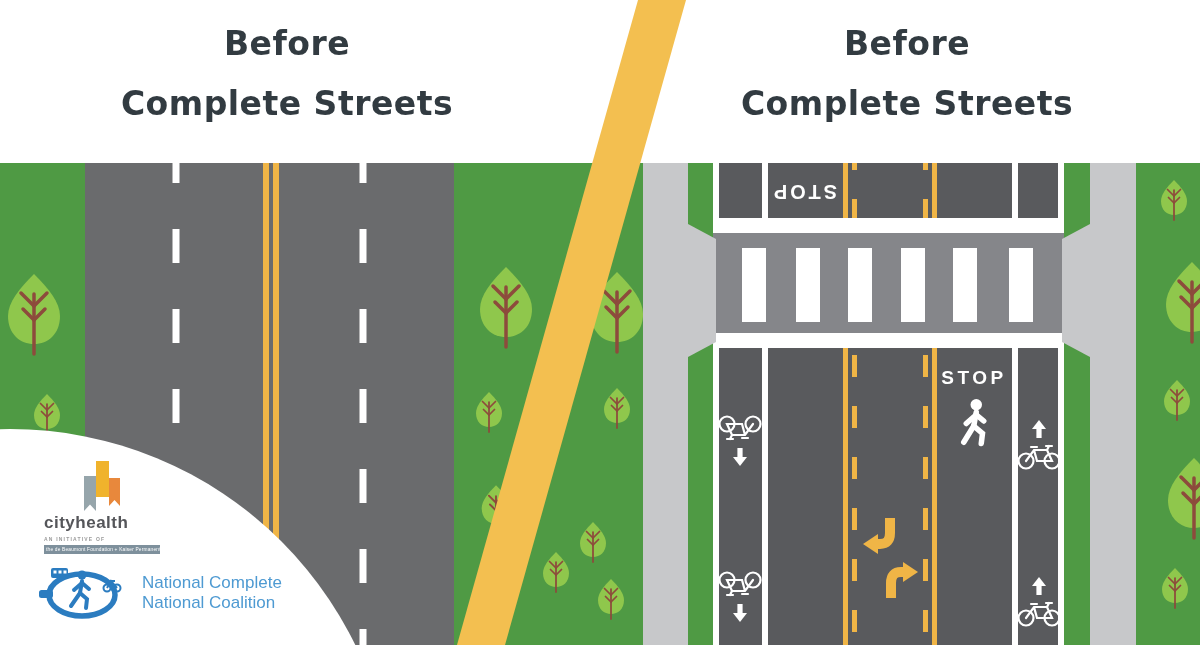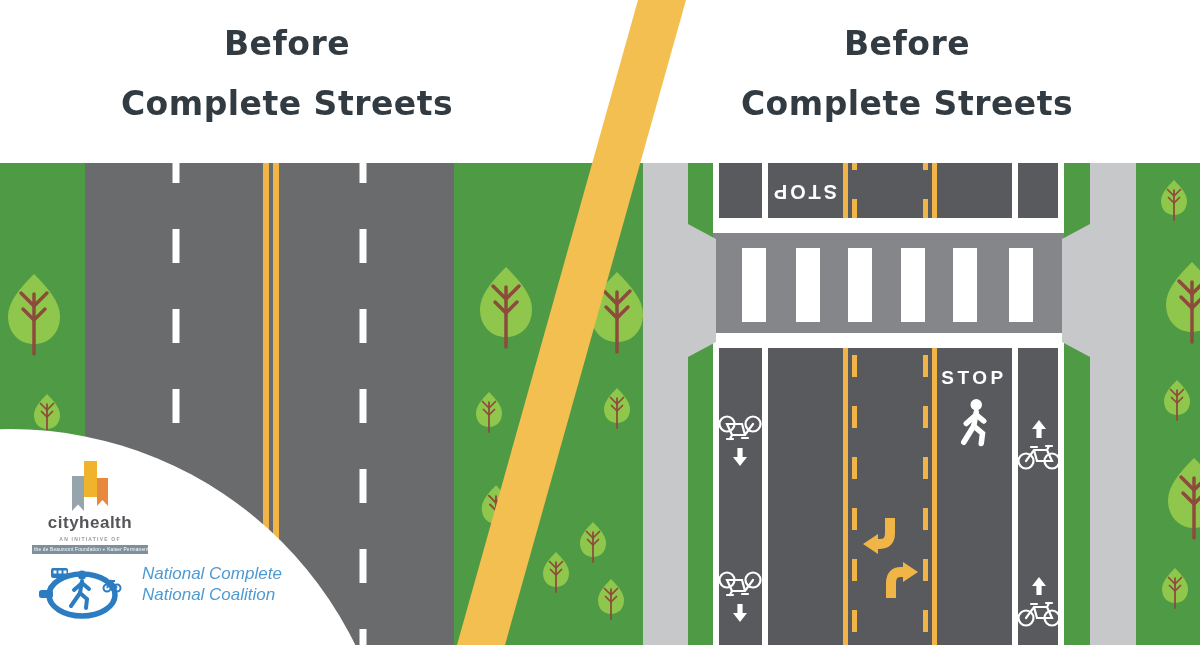--- a/index.html
+++ b/index.html
@@ -4,27 +4,27 @@
 <style>
   html,body{margin:0;padding:0;background:#fff;}
   .canvas{position:relative;width:1200px;height:645px;overflow:hidden;background:#ffffff;
           font-family:"Liberation Sans",sans-serif;}
   .scene{position:absolute;left:0;top:0;}
   .title{position:absolute;top:14px;text-align:center;color:#323b41;
          font-family:"DejaVu Sans","Liberation Sans",sans-serif;
          font-weight:700;font-size:33px;line-height:60px;letter-spacing:0.5px;}
   .title-before{left:87px;width:400px;}
   .title-after{left:707px;width:400px;}
-  .logo-ch{position:absolute;left:32px;top:460px;width:116px;text-align:center;}
+  .logo-ch{position:absolute;left:44px;top:460px;width:116px;text-align:left;}
   .logo-ch .mark{display:block;margin:0 auto;}
   .logo-ch .word{font-size:17px;color:#55565a;font-weight:600;letter-spacing:0.5px;margin-top:1px;}
   .logo-ch .initiative{font-size:5px;color:#9a9a9a;letter-spacing:1.2px;margin-top:3px;font-weight:700;}
   .logo-ch .bar{margin-top:3px;background:#7e909c;color:#ffffff;font-size:4.8px;
                 padding:2px 2px;white-space:nowrap;letter-spacing:0.2px;}
-  .logo-ncsc{position:absolute;left:36px;top:564px;display:flex;align-items:flex-start;font-style:italic;}
+  .logo-ncsc{position:absolute;left:36px;top:564px;display:flex;align-items:center;}
   .logo-ncsc .txt{margin-left:14px;color:#4e9ad2;font-size:17px;line-height:20.5px;font-weight:400;}
 </style>
 </head>
 <body>
 
 <div class="canvas">
 
   <svg class="scene" width="1200" height="645" viewBox="0 0 1200 645">
     <defs>
       <g id="tree">

